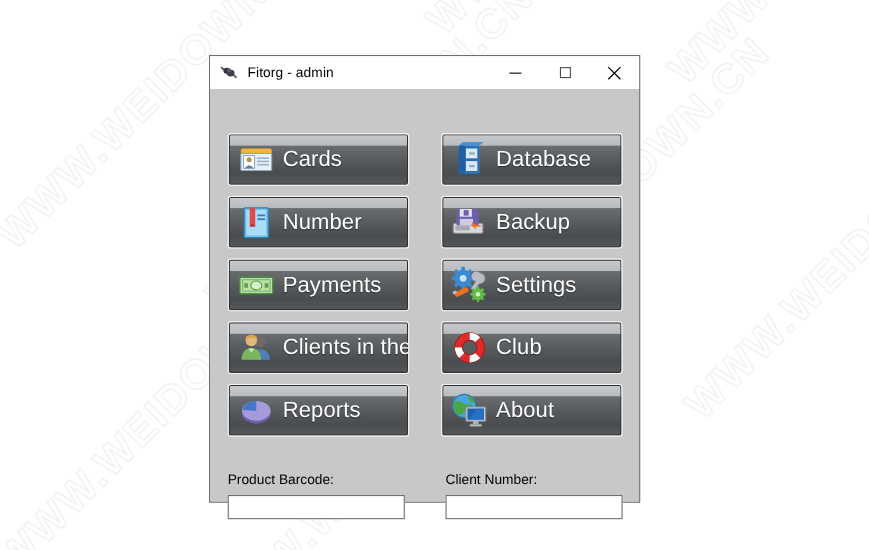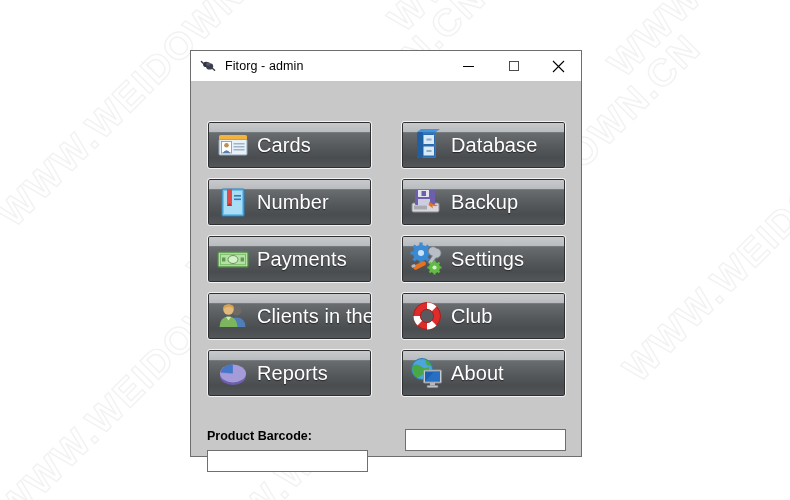--- a/index.html
+++ b/index.html
@@ -147,21 +147,20 @@
 
   
   .field-group { position: absolute; }
   #grp-barcode { left: 16px;  top: 348px; }
   #grp-client  { left: 214px; top: 348px; }
   .field-label {
     font-size: 12.5px;
     color: #000;
     display: block;
     margin-bottom: 7px;
-    font-weight: bold;
   }
   .field-input {
     width: 161px;
     height: 22px;
     background: #ffffff;
     border: 1px solid #6f6f6f;
     box-sizing: border-box;
     font-family: "Liberation Sans", sans-serif;
     font-size: 12px;
     padding: 0 3px;
@@ -380,17 +379,18 @@
       </div>
 
     </div>
 
     <div class="field-group" id="grp-barcode">
       <label class="field-label">Product Barcode:</label>
       <input class="field-input" type="text" value="" placeholder="" style="">
     </div>
 
     <div class="field-group" id="grp-client">
+      <label class="field-label">Client Number:</label>
       <input class="field-input" type="text" value="" placeholder="" style="">
     </div>
 
   </div>
 </div>
 
 </body></html>

